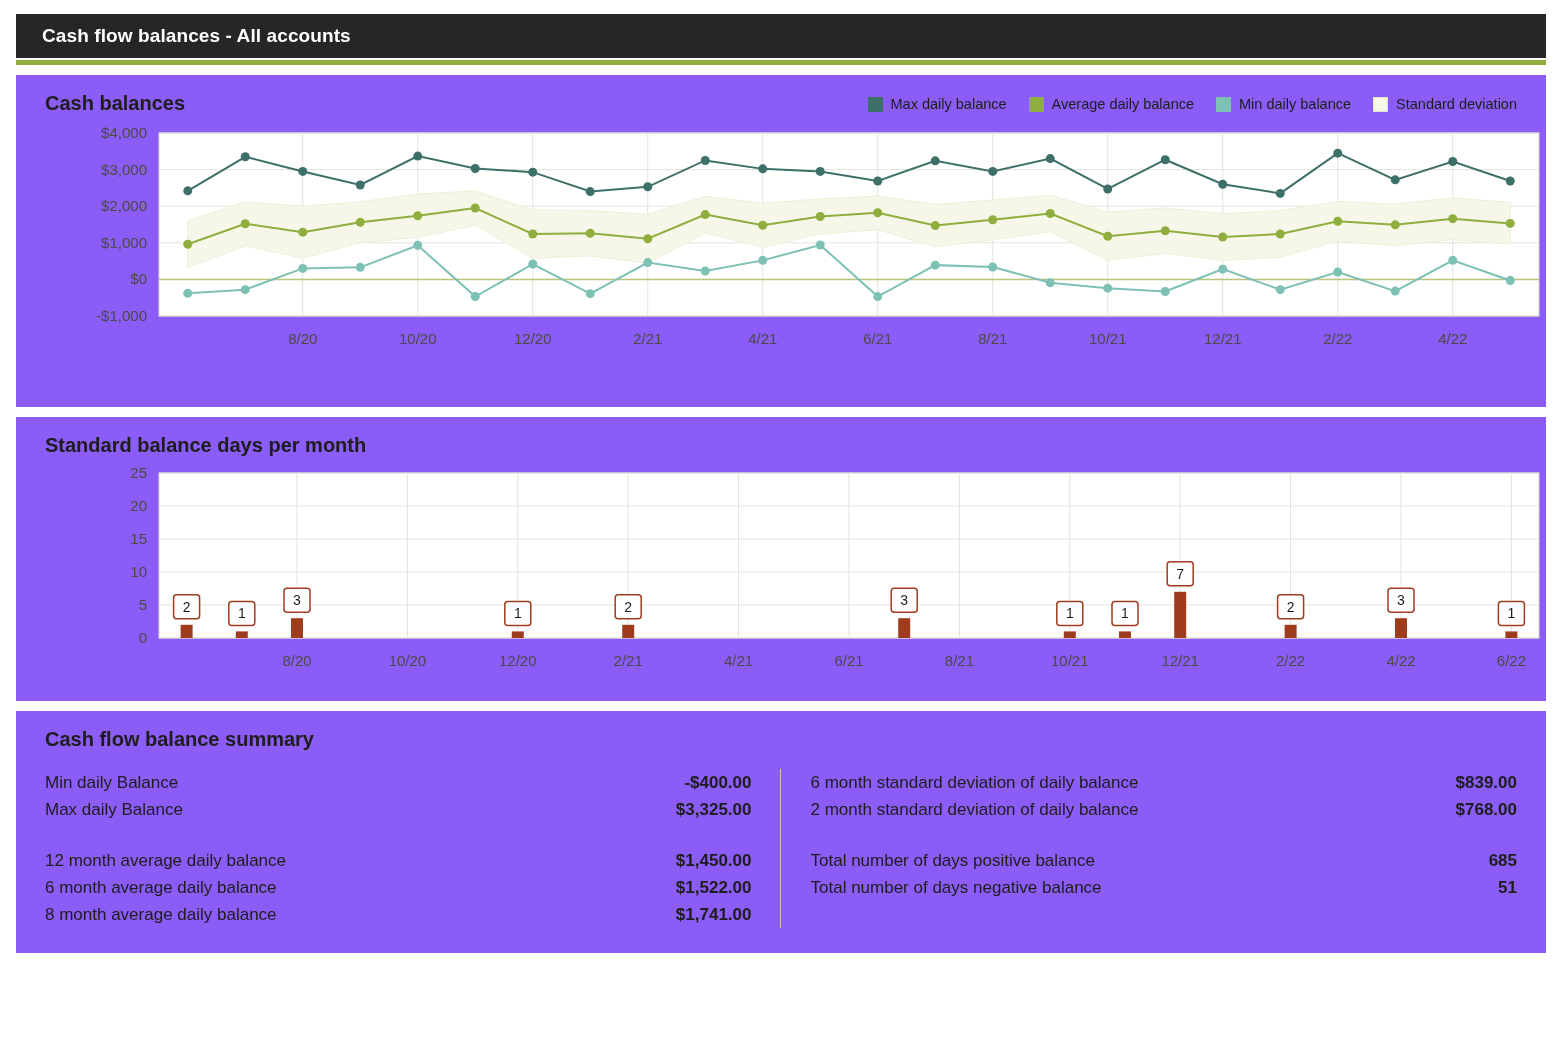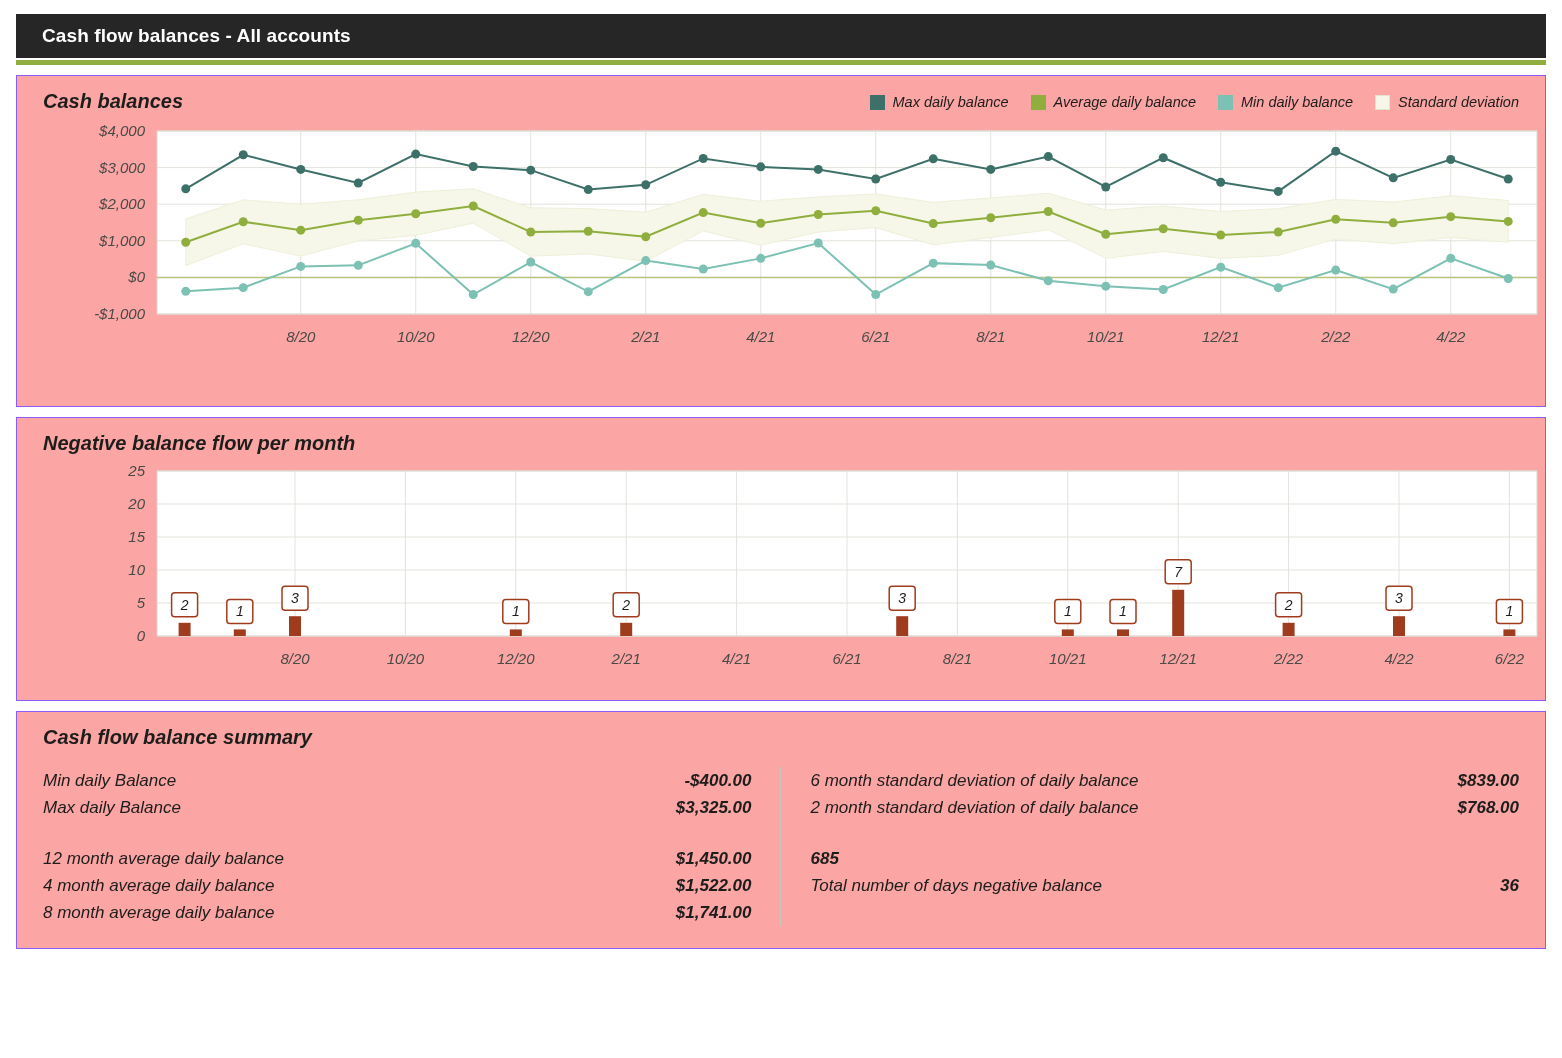--- a/index.html
+++ b/index.html
@@ -38,25 +38,24 @@
   }
   .header-rule {
     height: 5px;
     background: #8fae3e;
     flex: 0 0 auto;
     margin-top: 2px;
   }
 
   
   .panel {
-    border: 1px solid #8b5cf6;
-    background: #fca5a5;
+    border: 3px solid #8b5cf6;
+    background: #8b5cf6;
     position: relative;
     flex: 0 0 auto;
-    font-style: italic;
   }
   .panel-title {
     font-size: 20px;
     font-weight: bold;
     color: #1d1d1b;
     padding: 14px 0 6px 26px;
   }
 
   
   .legend {
@@ -248,21 +247,21 @@
           <text x="973.75" y="223" text-anchor="middle" font-family="&quot;Liberation Sans&quot;, sans-serif" font-size="15" fill="#4a4a46">8/21</text>
           <text x="1088.75" y="223" text-anchor="middle" font-family="&quot;Liberation Sans&quot;, sans-serif" font-size="15" fill="#4a4a46">10/21</text>
           <text x="1203.75" y="223" text-anchor="middle" font-family="&quot;Liberation Sans&quot;, sans-serif" font-size="15" fill="#4a4a46">12/21</text>
           <text x="1318.75" y="223" text-anchor="middle" font-family="&quot;Liberation Sans&quot;, sans-serif" font-size="15" fill="#4a4a46">2/22</text>
           <text x="1433.75" y="223" text-anchor="middle" font-family="&quot;Liberation Sans&quot;, sans-serif" font-size="15" fill="#4a4a46">4/22</text>
         </svg>
     </div>
   </div>
 
   <div class="panel" style="height:284px;">
-    <div class="panel-title">Negative balance flow per month</div>
+    <div class="panel-title">Standard balance days per month</div>
     <div class="chart-wrap">
       <svg class="chart-svg" id="barChart" width="1550" height="230" viewBox="0 0 1550 230">
           <rect x="140" y="10" width="1380" height="165" fill="#ffffff" stroke="#d6d6ce"></rect>
           <line x1="140" y1="175" x2="1520" y2="175" stroke="#e3e3dc" stroke-width="1"></line>
           <text x="128" y="180" text-anchor="end" font-family="&quot;Liberation Sans&quot;, sans-serif" font-size="15" fill="#4a4a46">0</text>
           <line x1="140" y1="142" x2="1520" y2="142" stroke="#e3e3dc" stroke-width="1"></line>
           <text x="128" y="147" text-anchor="end" font-family="&quot;Liberation Sans&quot;, sans-serif" font-size="15" fill="#4a4a46">5</text>
           <line x1="140" y1="109" x2="1520" y2="109" stroke="#e3e3dc" stroke-width="1"></line>
           <text x="128" y="114" text-anchor="end" font-family="&quot;Liberation Sans&quot;, sans-serif" font-size="15" fill="#4a4a46">10</text>
           <line x1="140" y1="76" x2="1520" y2="76" stroke="#e3e3dc" stroke-width="1"></line>
@@ -346,42 +345,43 @@
         <div class="summary-row">
           <span class="lbl">Max daily Balance</span>
           <span class="val">$3,325.00</span>
         </div>
         <div class="spacer"></div>
         <div class="summary-row">
           <span class="lbl">12 month average daily balance</span>
           <span class="val">$1,450.00</span>
         </div>
         <div class="summary-row">
-          <span class="lbl">4 month average daily balance</span>
+          <span class="lbl">6 month average daily balance</span>
           <span class="val">$1,522.00</span>
         </div>
         <div class="summary-row">
           <span class="lbl">8 month average daily balance</span>
           <span class="val">$1,741.00</span>
         </div>
       </div>
       <div class="summary-col right">
         <div class="summary-row">
           <span class="lbl">6 month standard deviation of daily balance</span>
           <span class="val">$839.00</span>
         </div>
         <div class="summary-row">
           <span class="lbl">2 month standard deviation of daily balance</span>
           <span class="val">$768.00</span>
         </div>
         <div class="spacer"></div>
         <div class="summary-row">
+          <span class="lbl">Total number of days positive balance</span>
           <span class="val">685</span>
         </div>
         <div class="summary-row">
           <span class="lbl">Total number of days negative balance</span>
-          <span class="val">36</span>
+          <span class="val">51</span>
         </div>
       </div>
     </div>
   </div>
 
 </div>
 
 </body></html>

